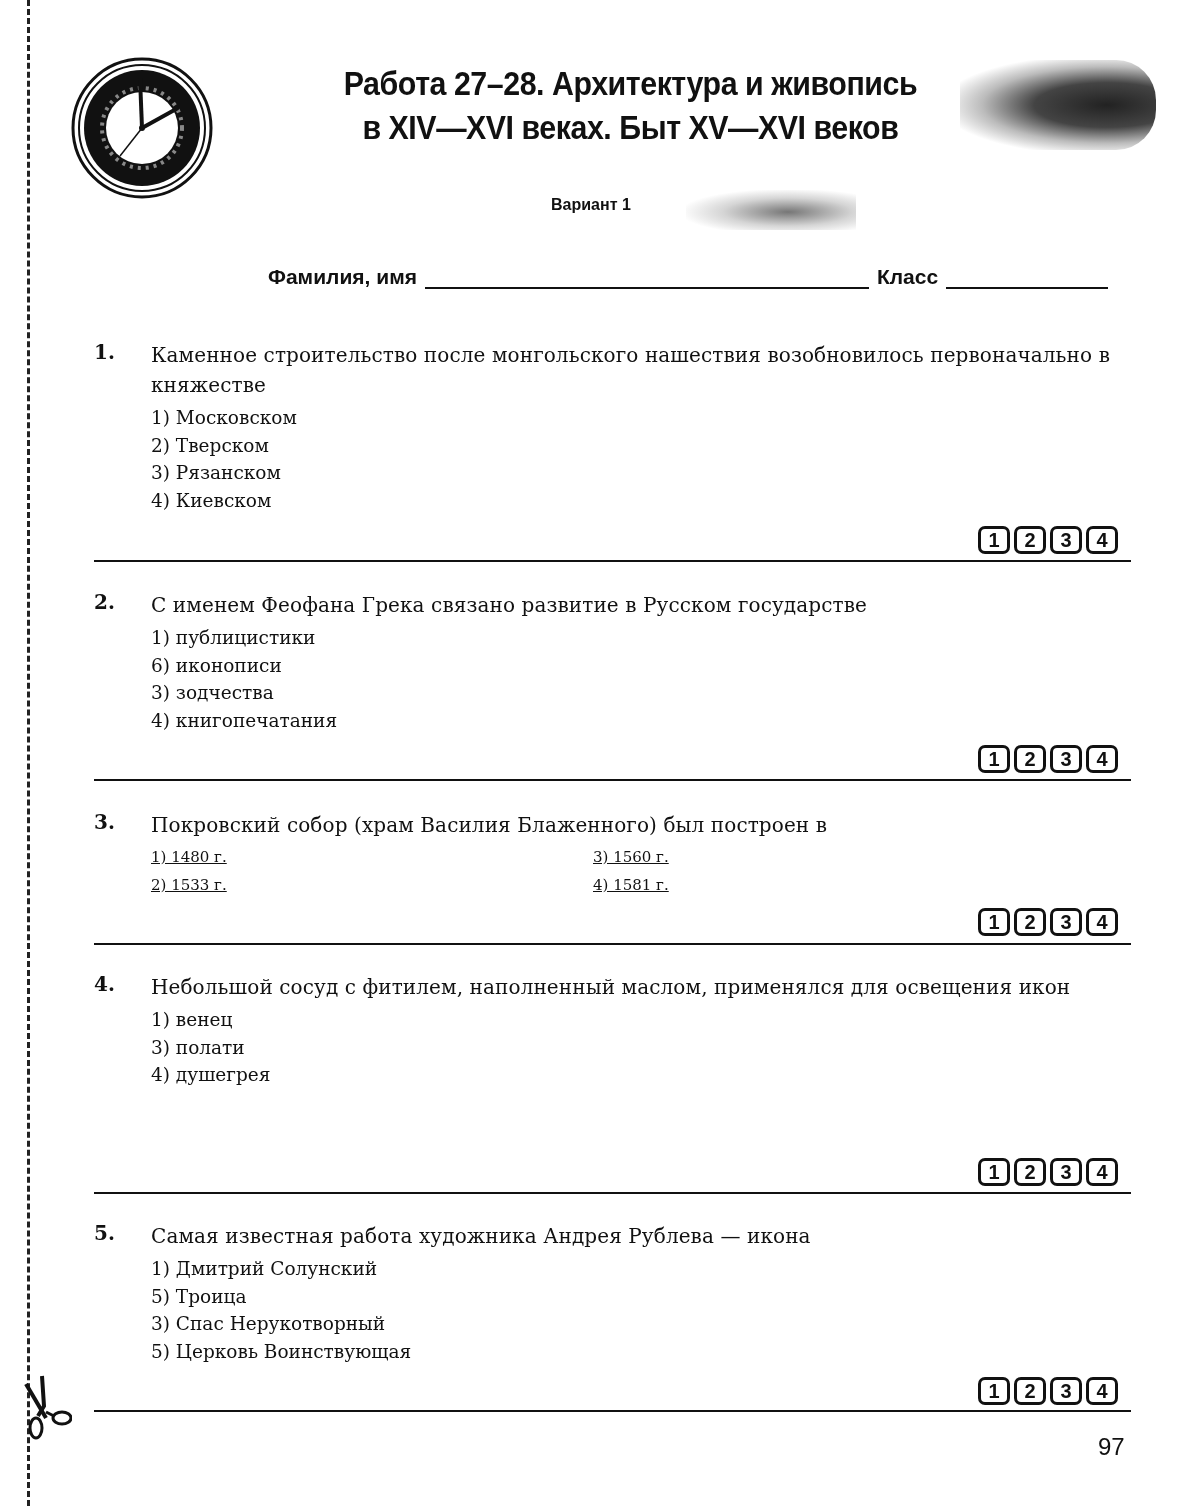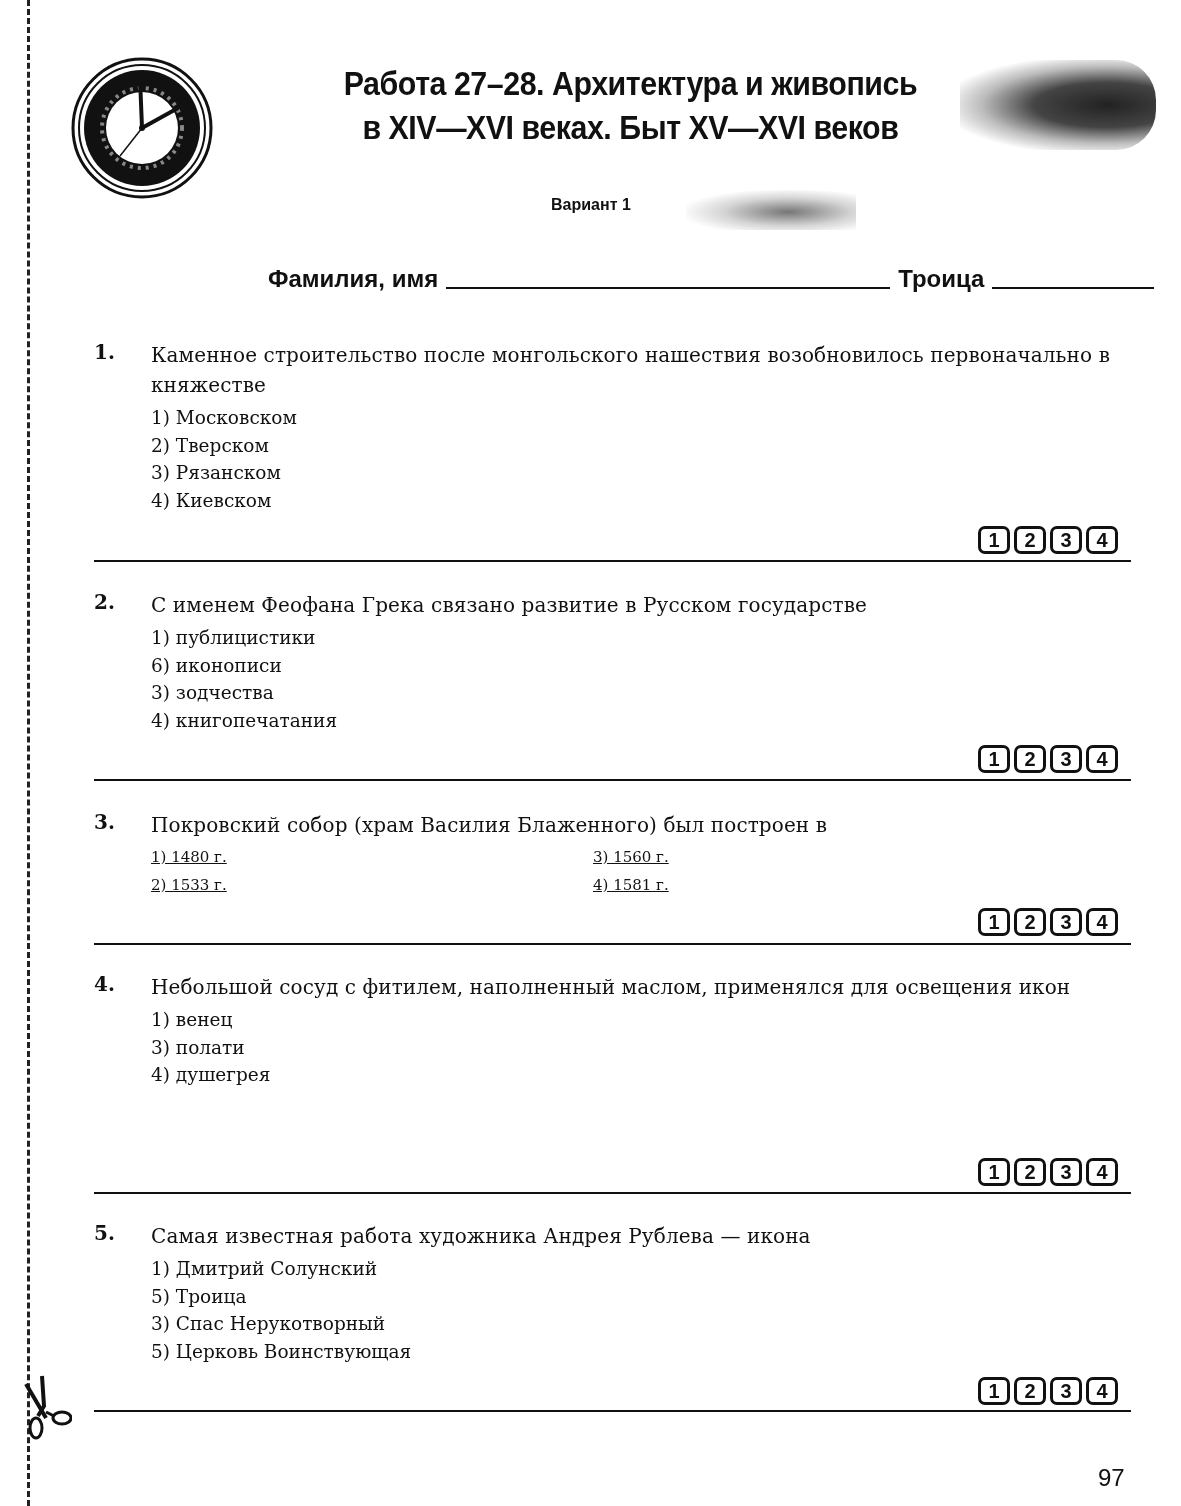--- a/index.html
+++ b/index.html
@@ -12,34 +12,34 @@
            line-height: 44px; letter-spacing: -0.5px; transform: scaleX(0.92); transform-origin: left top; }
   .title div { white-space: nowrap; }
   .smudge { position: absolute; left: 960px; top: 60px; width: 196px; height: 90px;
             background: radial-gradient(ellipse at 75% 50%, #222 0%, #444 35%, rgba(120,120,120,0.5) 60%, rgba(255,255,255,0) 80%);
             border-radius: 0 40px 40px 0; }
   .variant { position: absolute; left: 551px; top: 196px; font-family: "Liberation Sans", sans-serif;
              font-weight: bold; font-size: 16px; }
   .variant-smudge { position: absolute; left: 686px; top: 190px; width: 170px; height: 40px;
              background: radial-gradient(ellipse at 60% 55%, rgba(60,60,60,0.7) 0%, rgba(150,150,150,0.4) 45%, rgba(255,255,255,0) 75%); }
   .namerow { position: absolute; left: 268px; top: 265px; font-family: "Liberation Sans", sans-serif;
-             font-weight: bold; font-size: 24px; display: flex; align-items: flex-start; }
+             font-weight: bold; font-size: 21px; display: flex; align-items: flex-end; }
   .fill { display: inline-block; border-bottom: 2px solid #111; height: 22px; }
   .q { position: absolute; left: 94px; width: 1040px; font-family: "DejaVu Serif", serif; font-size: 20px; }
   .qnum { position: absolute; left: 0; top: 0; font-weight: bold; font-size: 20px; }
   .qtext { margin-left: 57px; line-height: 30px; letter-spacing: 0.1px; }
   .opts { margin-left: 57px; margin-top: 4px; font-size: 18.5px; line-height: 27.7px; }
   .opts2 { margin-left: 57px; margin-top: 4px; font-size: 15px; line-height: 27.7px;
            display: grid; grid-template-columns: 442px 300px; grid-auto-flow: column; grid-template-rows: 28px 28px; text-decoration: underline; }
   .answers { position: absolute; right: 16px; display: flex; gap: 4px; }
   .box { width: 32px; height: 28px; border: 3px solid #111; border-radius: 7px; box-sizing: border-box;
          font-family: "Liberation Sans", sans-serif; font-weight: bold; font-size: 20px;
          display: flex; align-items: center; justify-content: center; background: #fff; }
   .rule { position: absolute; left: 0; width: 1037px; border-top: 2px solid #111; }
-  .pagenum { position: absolute; left: 1098px; top: 1464px; font-family: "Liberation Sans", sans-serif; font-size: 24px; }
+  .pagenum { position: absolute; left: 1098px; top: 1433px; font-family: "Liberation Sans", sans-serif; font-size: 24px; }
 </style>
 </head>
 <body>
 
 <div class="cutline"></div>
 <svg class="scissors" viewBox="0 0 56 70">
   <path d="M26 4 L28 34 L22 44" stroke="#111" stroke-width="4" fill="none"></path>
   <path d="M10 12 L30 46" stroke="#111" stroke-width="4" fill="none"></path>
   <ellipse cx="20" cy="56" rx="6" ry="10" stroke="#111" stroke-width="3" fill="none"></ellipse>
   <ellipse cx="46" cy="46" rx="9" ry="6" stroke="#111" stroke-width="3" fill="none"></ellipse>
@@ -63,21 +63,21 @@
   <div>Работа 27–28. Архитектура и живопись</div>
   <div>в XIV—XVI веках. Быт XV—XVI веков</div>
 </div>
 
 <div class="variant-smudge"></div>
 <div class="variant">Вариант 1</div>
 
 <div class="namerow">
   <span>Фамилия, имя</span>
   <span class="fill" style="width:444px; margin-left:8px; margin-right:8px;"></span>
-  <span>Троица</span>
+  <span>Класс</span>
   <span class="fill" style="width:162px; margin-left:8px;"></span>
 </div>
 
 <div class="q" style="top:340px; height:226px;">
   <div class="qnum">1.</div>
   <div class="qtext" style="width:980px;">Каменное строительство после монгольского нашествия возобновилось первоначально в княжестве</div>
   <div class="opts">
     <div>1) Московском</div>
     <div>2) Тверском</div>
     <div>3) Рязанском</div>

